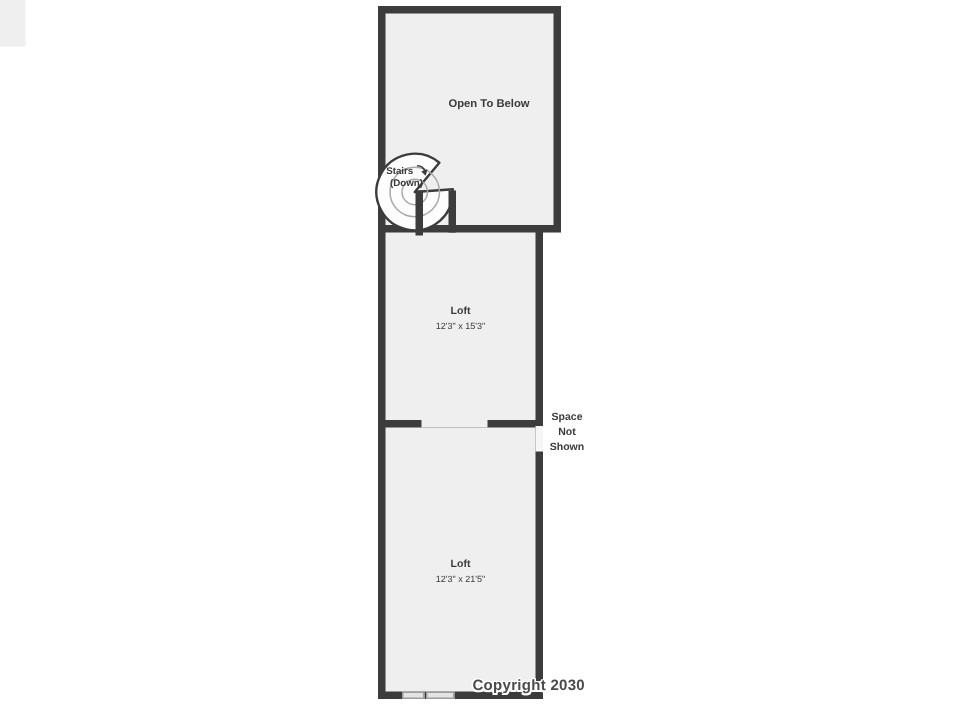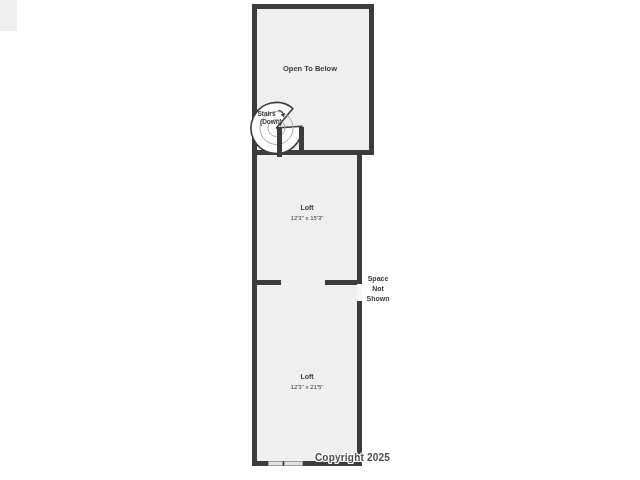--- a/index.html
+++ b/index.html
@@ -29,21 +29,21 @@
   .window-seg {
     position:absolute; box-sizing:border-box; height:5px;
     background:#e3e3e3; border:1px solid #9c9c9c;
   }
   #window-1 { left:268px; top:461px; width:15px; }
   #window-2 { left:284px; top:461px; width:19px; }
 
   #stairs-svg { position:absolute; left:249px; top:101px; width:55px; height:55px; }
 
   .lbl { position:absolute; color:#3a3a3a; text-align:center; }
-  #open-below-label { left:244px; top:64px; width:132px; font-size:7.5px; font-weight:bold; }
+  #open-below-label { left:260px; top:64px; width:132px; font-size:7.5px; font-weight:bold; }
 
   #stairs-label { left:250px; top:107px; width:42px; font-size:6.5px; font-weight:bold; line-height:8px; }
   #stairs-label .arrow { position:relative; top:2px; left:1px; }
 
   .room-label { width:110px; left:252px; line-height:9px; }
   #loft-upper-label { top:203px; }
   #loft-lower-label { top:372px; }
   .room-name { font-size:7px; font-weight:bold; }
   .room-dims { font-size:6px; margin-top:2px; }
 
@@ -106,16 +106,16 @@
     <div class="room-dims">12'3" x 21'5"</div>
   </div>
 
   <div class="lbl" id="space-label">
     <div>Space</div>
     <div>Not</div>
     <div>Shown</div>
   </div>
 
   <div id="copyright">
-    <div>Copyright 2025</div>
+    <div>Copyright 2030</div>
   </div>
 
 </div>
 
 </body></html>

